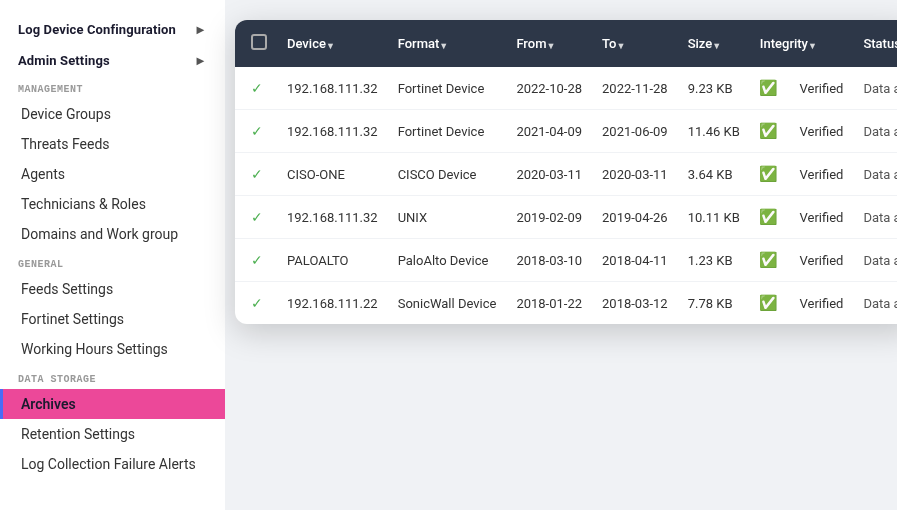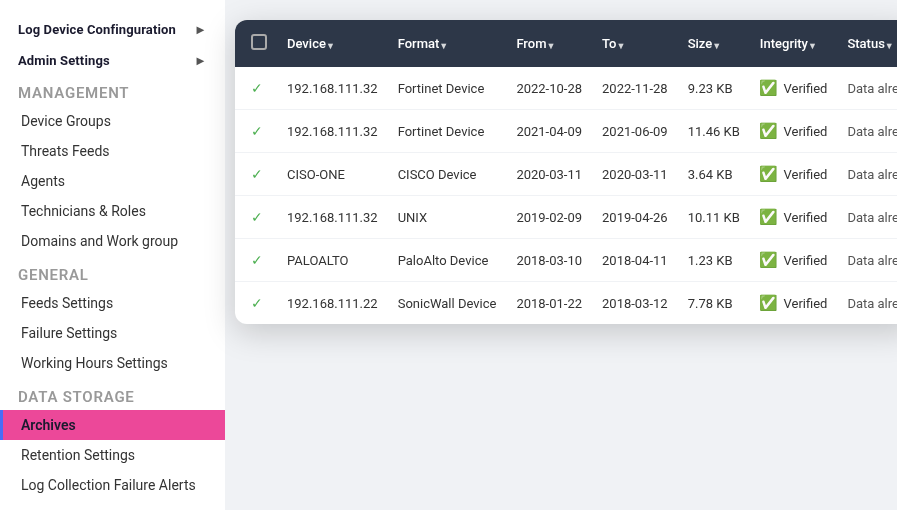--- a/index.html
+++ b/index.html
@@ -24,26 +24,27 @@
 
     .sidebar-section-title {
       font-size: 13px;
       font-weight: 700;
       color: #1a1a2e;
       padding: 10px 18px 6px;
       letter-spacing: 0.01em;
     }
 
     .sidebar-group-label {
-      font-size: 15px;
+      font-size: 10px;
       font-weight: 600;
       color: #999;
       text-transform: uppercase;
       letter-spacing: 0.05em;
       padding: 10px 18px 4px;
+      font-family: Liberation Mono, monospace;
     }
 
     .sidebar-item {
       font-size: 14px;
       color: #333;
       padding: 7px 18px;
       cursor: pointer;
       display: flex;
       align-items: center;
       justify-content: space-between;
@@ -159,20 +160,21 @@
       gap: 5px;
     }
 
     .verified-icon {
       color: #4caf50;
       font-size: 15px;
     }
 
     .verified-text {
       color: #333;
+      margin-left: 16px;
     }
 
     .status-text {
       color: #555;
     }
   </style>
 </head>
 <body>
 
 <aside class="sidebar">
@@ -185,21 +187,21 @@
       <span class="sidebar-arrow">►</span>
     </div>
     <div class="sidebar-group-label">Management</div>
     <div class="sidebar-item">Device Groups</div>
     <div class="sidebar-item">Threats Feeds</div>
     <div class="sidebar-item">Agents</div>
     <div class="sidebar-item">Technicians &amp; Roles</div>
     <div class="sidebar-item">Domains and Work group</div>
     <div class="sidebar-group-label">General</div>
     <div class="sidebar-item">Feeds Settings</div>
-    <div class="sidebar-item">Failure Settings</div>
+    <div class="sidebar-item">Fortinet Settings</div>
     <div class="sidebar-item">Working Hours Settings</div>
     <div class="sidebar-group-label">Data Storage</div>
     <div class="sidebar-item active">Archives</div>
     <div class="sidebar-item">Retention Settings</div>
     <div class="sidebar-item">Log Collection Failure Alerts</div>
   </aside>
 
 <main class="main-content">
   <div class="table-card">
     <div class="table-wrapper">

